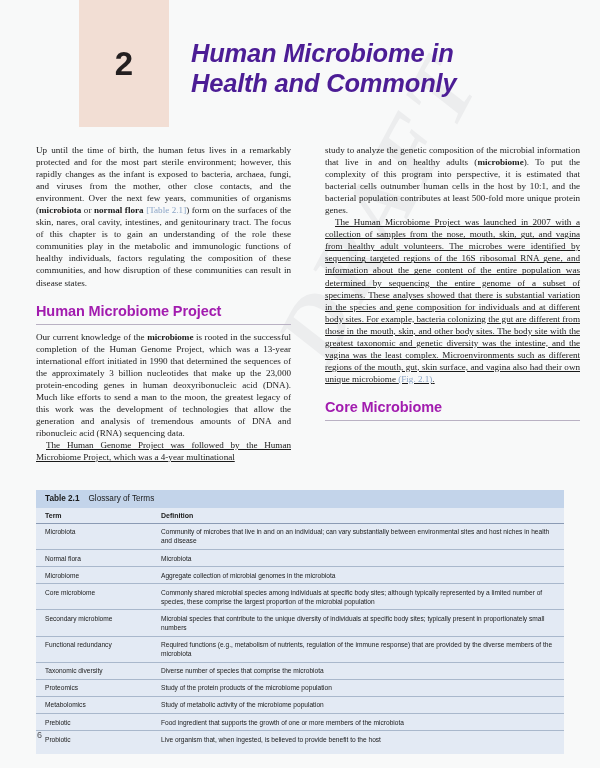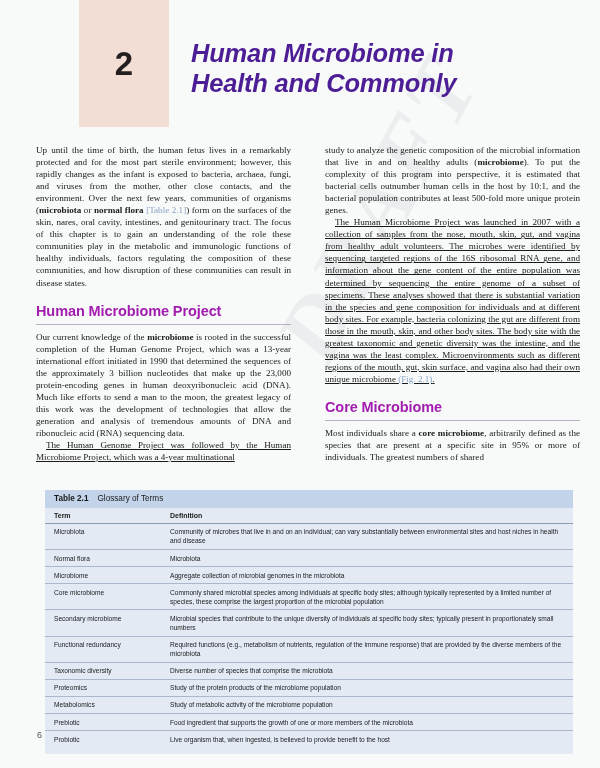--- a/index.html
+++ b/index.html
@@ -122,21 +122,21 @@
     letter-spacing: -0.1px;
   }
   h2.section + .rule {
     border-top: 0.8px solid #b9b1c3;
     margin-bottom: 6px;
   }
 
   
   .table-wrap {
     position: absolute;
-    left: 45px;
+    left: 36px;
     top: 490px;
     width: 528px;
     z-index: 2;
     background: #14532d;
   }
   .table-caption {
     background: #c3d4ea;
     padding: 4px 8px 4px 9px;
     font-family: "Liberation Sans", sans-serif;
     font-size: 8.2px;
@@ -228,21 +228,20 @@
 
     <div class="col">
 
       <p class="body"><span>study to analyze the genetic composition of the microbial information that live in and on healthy adults (</span><b>microbiome</b><span>). To put the complexity of this program into perspective, it is estimated that bacterial cells outnumber human cells in the host by 10:1, and the bacterial population contributes at least 500-fold more unique protein genes.</span></p>
 
       <p class="body"><span>The Human Microbiome Project was launched in 2007 with a collection of samples from the nose, mouth, skin, gut, and vagina from healthy adult volunteers. The microbes were identified by sequencing targeted regions of the 16S ribosomal RNA gene, and information about the gene content of the entire population was determined by sequencing the entire genome of a subset of specimens. These analyses showed that there is substantial variation in the species and gene composition for individuals and at different body sites. For example, bacteria colonizing the gut are different from those in the mouth, skin, and other body sites. The body site with the greatest taxonomic and genetic diversity was the intestine, and the vagina was the least complex. Microenvironments such as different regions of the mouth, gut, skin surface, and vagina also had their own unique microbiome </span><span class="xref">(Fig. 2.1)</span><span>.</span></p>
 
       <h2 class="section">Core Microbiome</h2>
       <div class="rule"></div>
 
-      <p class="body"><span>Most individuals share a </span><b>core microbiome</b><span>, arbitrarily defined as the species that are present at a specific site in 95% or more of individuals. The greatest numbers of shared</span></p>
     </div>
   </div>
 
   <div class="table-wrap">
     <div class="table-caption">
       <span class="tnum">Table 2.1</span><span>Glossary of Terms</span>
     </div>
     <table class="glossary">
       <thead>
         <tr>

